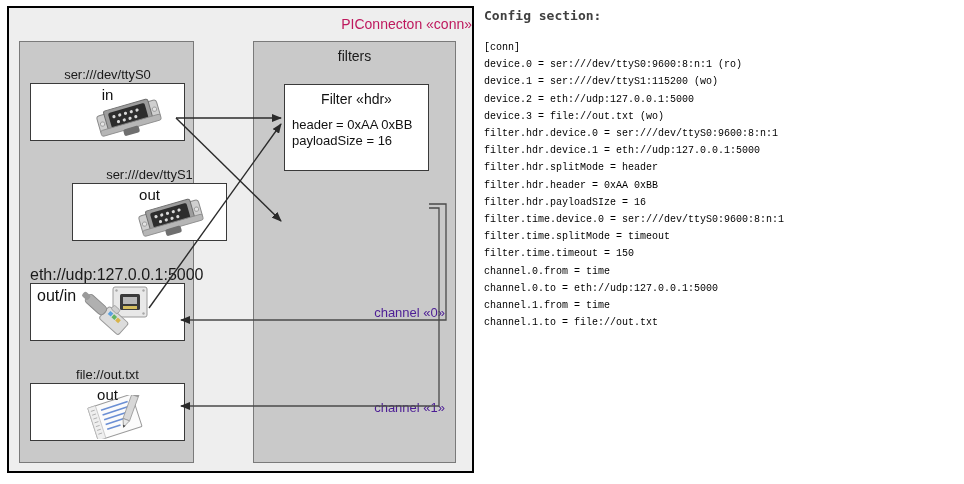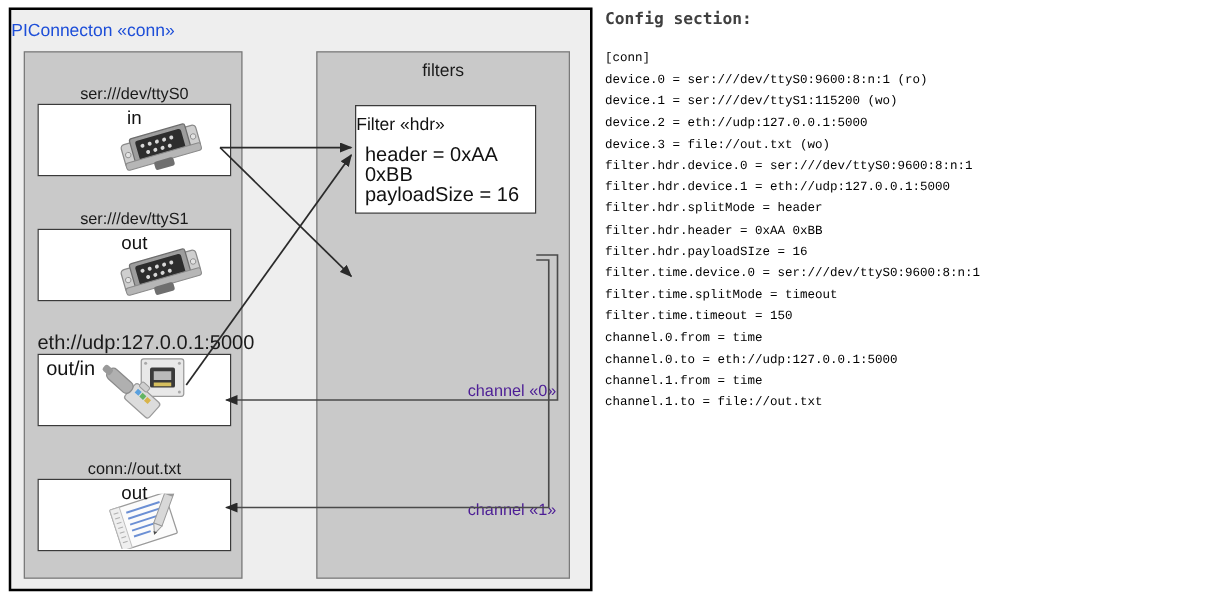--- a/index.html
+++ b/index.html
@@ -5,22 +5,22 @@
   html,body{margin:0;padding:0;background:#ffffff;}
   body{width:964px;height:484px;font-family:"Liberation Sans",sans-serif;overflow:hidden;}
   #root{position:relative;width:964px;height:484px;}
 
   
   .outer{
     position:absolute;left:7px;top:6px;width:467px;height:467px;
     background:#eeeeee;border:2px solid #000000;box-sizing:border-box;
   }
   .outer-title{
-    position:absolute;left:0;top:8px;width:100%;text-align:left;
-    font-size:14px;color:#1d4ed8;
+    position:absolute;left:0;top:8px;width:100%;text-align:right;
+    font-size:14px;color:#be185d;
   }
 
   
   .panel{
     position:absolute;background:#c9c9c9;border:1px solid #7a7a7a;
     box-sizing:border-box;
   }
   #devices-panel{left:10px;top:33px;width:175px;height:422px;}
   #filters-panel{left:244px;top:33px;width:203px;height:422px;}
   .panel-title{
@@ -41,37 +41,37 @@
   .dev-io{
     position:absolute;top:2px;left:0;width:100%;text-align:center;
     font-size:15px;color:#111;z-index:3;
   }
   .dev-io.left{text-align:center;left:6px;width:auto;font-size:16px;top:3px;}
   .icon-wrap{position:absolute;right:14px;bottom:2px;z-index:2;}
   .icon-wrap.eth{right:auto;left:42px;top:2px;bottom:auto;}
   .icon-wrap.file{right:28px;bottom:1px;}
 
   #dev-ttyS0{top:25px;}
-  #dev-ttyS1{top:125px;}
+  #dev-ttyS1{top:125px;margin-left:42px;}
   #dev-eth{top:225px;}
   #dev-file{top:325px;}
   #dev-eth .dev-label{font-size:16px;}
 
   
   .filter-box{
     position:absolute;left:30px;width:145px;background:#ffffff;
     border:1px solid #3a3a3a;box-sizing:border-box;
   }
   #filter-hdr{top:42px;height:87px;}
   #filter-time{top:158px;height:73px;}
   .filter-title{
-    font-size:14px;color:#111;margin-top:6px;
+    text-align:center;font-size:14px;color:#111;margin-top:6px;
   }
   .filter-props{
-    margin:10px 0 0 7px;font-size:16px;color:#111;line-height:16px;
+    margin:10px 0 0 7px;font-size:13px;color:#111;line-height:16px;
   }
 
   
   .chan-label{
     position:absolute;right:10px;font-size:13px;color:#4c1d95;white-space:nowrap;
   }
   #chan0-label{top:263px;}
   #chan1-label{top:348px;margin-top:10px;}
 
   
@@ -190,21 +190,21 @@
                 <rect x="42" y="29" width="4" height="4" fill="#d8b44a"></rect>
                 <rect x="5" y="29" width="24" height="10" rx="4" fill="#b0b0b0" stroke="#8a8a8a" stroke-width="1"></rect>
                 <rect x="0" y="31" width="8" height="6" rx="2" fill="#9a9a9a"></rect>
               </g>
             </svg>
           </span>
         </div>
       </div>
 
       <div class="dev" id="dev-file">
-        <div class="dev-label">conn://out.txt</div>
+        <div class="dev-label">file://out.txt</div>
         <div class="dev-box">
           <div class="dev-io">out</div>
           <span class="icon-wrap file">
             <svg class="file-ico" width="74" height="44" viewBox="0 0 74 44">
               <g transform="rotate(-18 37 22)">
                 <rect x="10" y="4" width="46" height="34" rx="1" fill="#fbfbfb" stroke="#9a9a9a" stroke-width="1"></rect>
                 <rect x="10" y="4" width="8" height="34" fill="#efefef" stroke="#b4b4b4" stroke-width="0.6"></rect>
                 <g stroke="#b0b0b0" stroke-width="0.9">
                   <line x1="12" y1="8" x2="16" y2="8"></line>
                     <line x1="12" y1="12" x2="16" y2="12"></line>

